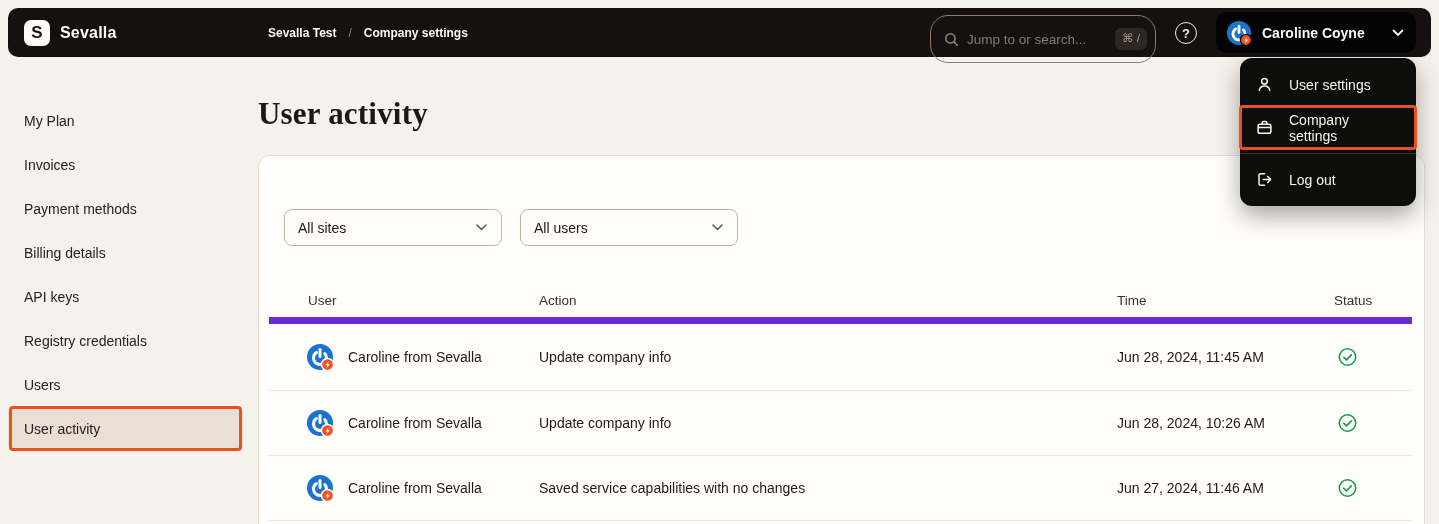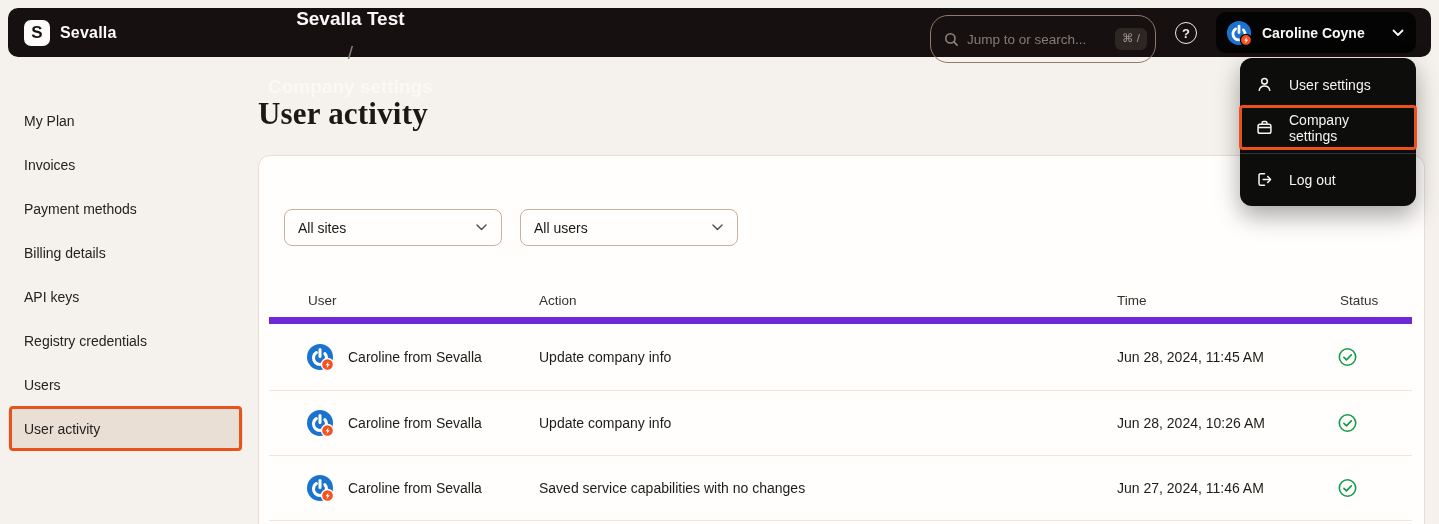--- a/index.html
+++ b/index.html
@@ -16,21 +16,21 @@
     background:#161110; border-radius:10px;
   }
   .logo-group { position:absolute; left:16px; top:0; height:49px; display:flex; align-items:center; gap:10px; }
   .logo-square {
     width:26px; height:26px; background:#fdfcfa; border-radius:7px;
     display:flex; align-items:center; justify-content:center;
     font-weight:bold; font-size:17px; color:#14100e;
   }
   .logo-word { color:#fdfcfa; font-size:16px; font-weight:600; letter-spacing:.2px; }
 
-  .breadcrumb { position:absolute; left:260px; top:0; height:49px; display:flex; align-items:center; gap:12px; font-size:19px; font-weight:600; color:#fbf8f5;flex-direction:column; }
+  .breadcrumb { position:absolute; left:260px; top:0; height:49px; display:flex; align-items:center; gap:12px; font-size:12px; font-weight:600; color:#fbf8f5; }
   .breadcrumb .sep { color:#8d8178; font-weight:400; }
 
   .searchbox {
     position:absolute; left:922px; top:7px; width:226px; height:48px;
     border:1px solid #8f7a6b; border-radius:18px; background:transparent;
     display:flex; align-items:center; padding:0 8px 0 13px;
   }
   .searchbox input {
     flex:1; border:none; outline:none; background:transparent;
     font-family:inherit; font-size:13.5px; color:#cfc8c2; margin-left:8px; min-width:0;
@@ -97,21 +97,21 @@
   .filters { position:absolute; left:25px; top:53px; display:flex; gap:18px; }
   .select {
     width:218px; height:37px; border:1px solid #c8b09e; border-radius:8px;
     background:#fffefc; display:flex; align-items:center; justify-content:space-between;
     padding:0 14px 0 13px; font-size:14px; color:#1c1814; cursor:pointer;
   }
 
   .table { position:absolute; left:10px; right:12px; top:0; }
   .thead { position:absolute; left:0; right:0; top:126px; height:42px; border-bottom:7px solid #6d28d9; }
   .th { position:absolute; top:50%; transform:translateY(-50%); font-size:13.5px; color:#36312d; }
-  .th-user { left:39px; } .th-action { left:270px; } .th-time { left:848px; } .th-status { left:1065px;margin-left:6px; }
+  .th-user { left:39px; } .th-action { left:270px; } .th-time { left:848px; } .th-status { left:1065px; }
 
   .trow { position:absolute; left:0; right:0; border-bottom:1px solid #f0e6da; }
   .r1 { top:168px; height:67px; } .r2 { top:235px; height:65px; } .r3 { top:300px; height:65px; }
   .cell { position:absolute; top:50%; transform:translateY(-50%); font-size:14px; color:#1f1b18; }
   .cell-user { left:37px; display:flex; align-items:center; gap:14px; }
   .cell-action { left:270px; } .cell-time { left:848px; } .cell-status { left:1069px; }
 </style>
 </head>
 <body>
 

